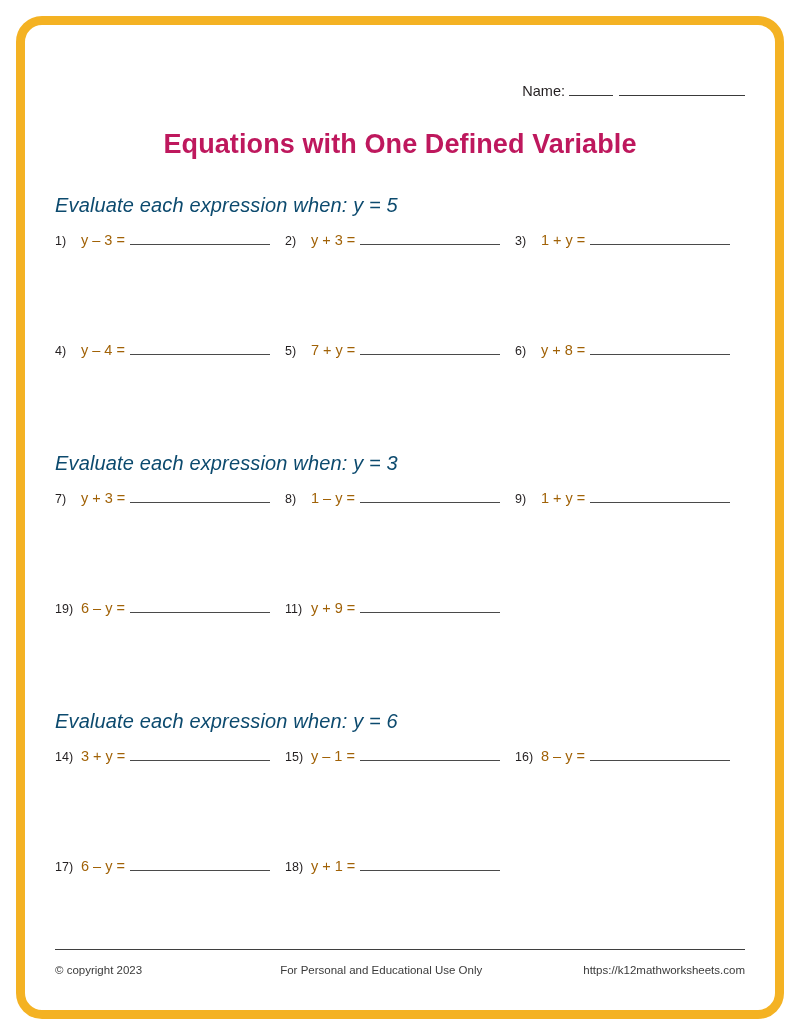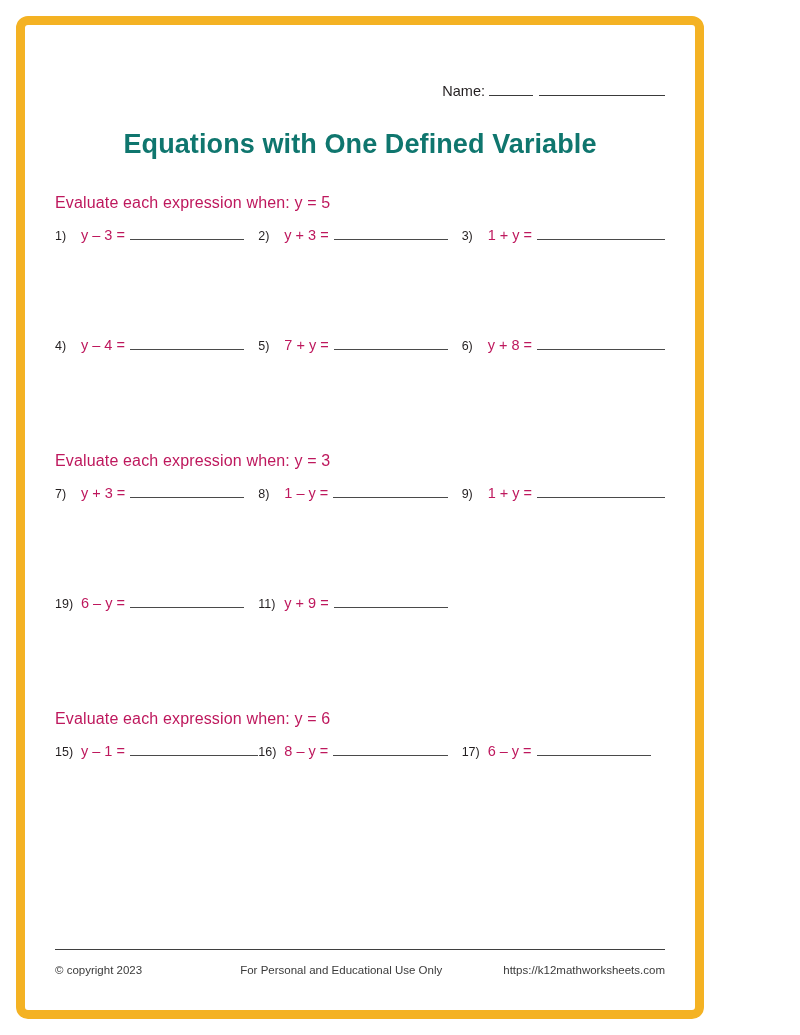--- a/index.html
+++ b/index.html
@@ -17,25 +17,25 @@
   .page {
     position: relative;
     width: 800px;
     height: 1035px;
     box-sizing: border-box;
     padding: 16px;
     background: #ffffff;
   }
   .frame {
     position: relative;
-    width: 688px;
+    width: 768px;
     height: 1003px;
     box-sizing: border-box;
     border: 9px solid #f4b223;
-    border-radius: 12px;
+    border-radius: 26px;
     background: #ffffff;
   }
   .sheet {
     position: absolute;
     left: 30px;
     top: 24px;
     right: 30px;
     bottom: 20px;
   }
 
@@ -67,59 +67,60 @@
   
   .title {
     position: absolute;
     left: 0;
     right: 0;
     top: 80px;
     text-align: center;
     font-size: 27px;
     font-weight: bold;
     letter-spacing: 0.1px;
-    color: #0f766e;
+    color: #be185d;
   }
 
   
   .section {
     position: absolute;
     left: 0;
     right: 0;
   }
   .section-1 { top: 145px; }
   .section-2 { top: 403px; }
   .section-3 { top: 661px; }
 
   .instruction {
-    font-size: 16px;
-    color: #be185d;
+    font-size: 20px;
+    color: #0c4a6e;
     margin-bottom: 14px;
     letter-spacing: 0.15px;
+    font-style: italic;
   }
 
   .grid {
     display: grid;
     grid-template-columns: 1fr 1fr 1fr;
     row-gap: 93px;
   }
   .item {
     display: flex;
     align-items: baseline;
     font-size: 14.5px;
   }
   .num {
     min-width: 26px;
     font-size: 12.5px;
     color: #231f20;
   }
   .expr {
     white-space: pre;
     font-size: 14.5px;
-    color: #be185d;
+    color: #a16207;
     margin-right: 5px;
   }
   .answer-line {
     flex: 1 1 auto;
     border-bottom: 1.7px solid #4a4a4a;
     height: 13px;
     max-width: 140px;
     margin-right: 14px;
   }
   .col-3 .answer-line { margin-right: 0; }
@@ -225,33 +226,43 @@
             <span class="num">11)</span>
             <span class="expr">y + 9 =</span>
             <span class="answer-line"></span>
           </div>
         </div>
       </div>
 
       <div class="section section-3">
         <div class="instruction">Evaluate each expression when: y = 6</div>
         <div class="grid">
+          <div class="item col-2">
+            <span class="num">14)</span>
+            <span class="expr">3 + y =</span>
+            <span class="answer-line"></span>
+          </div>
           <div class="item col-3">
             <span class="num">15)</span>
             <span class="expr">y – 1 =</span>
             <span class="answer-line"></span>
           </div>
           <div class="item col-1">
             <span class="num">16)</span>
             <span class="expr">8 – y =</span>
             <span class="answer-line"></span>
           </div>
           <div class="item col-2">
             <span class="num">17)</span>
             <span class="expr">6 – y =</span>
+            <span class="answer-line"></span>
+          </div>
+          <div class="item col-3">
+            <span class="num">18)</span>
+            <span class="expr">y + 1 =</span>
             <span class="answer-line"></span>
           </div>
         </div>
       </div>
 
       <div class="footer-rule"></div>
       <div class="footer">
         <span class="left">© copyright 2023</span>
         <span class="center">For Personal and Educational Use Only</span>
         <span class="right">https://k12mathworksheets.com</span>

